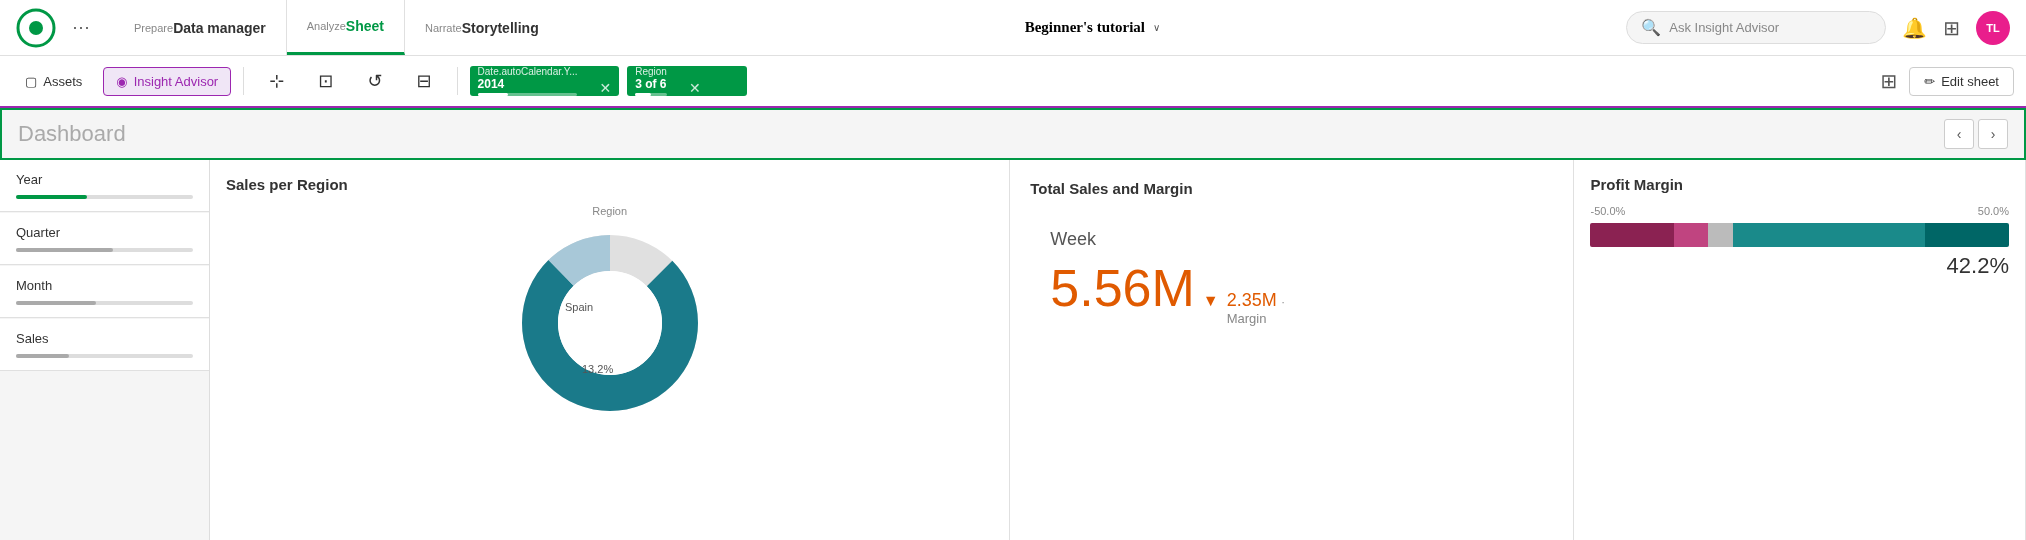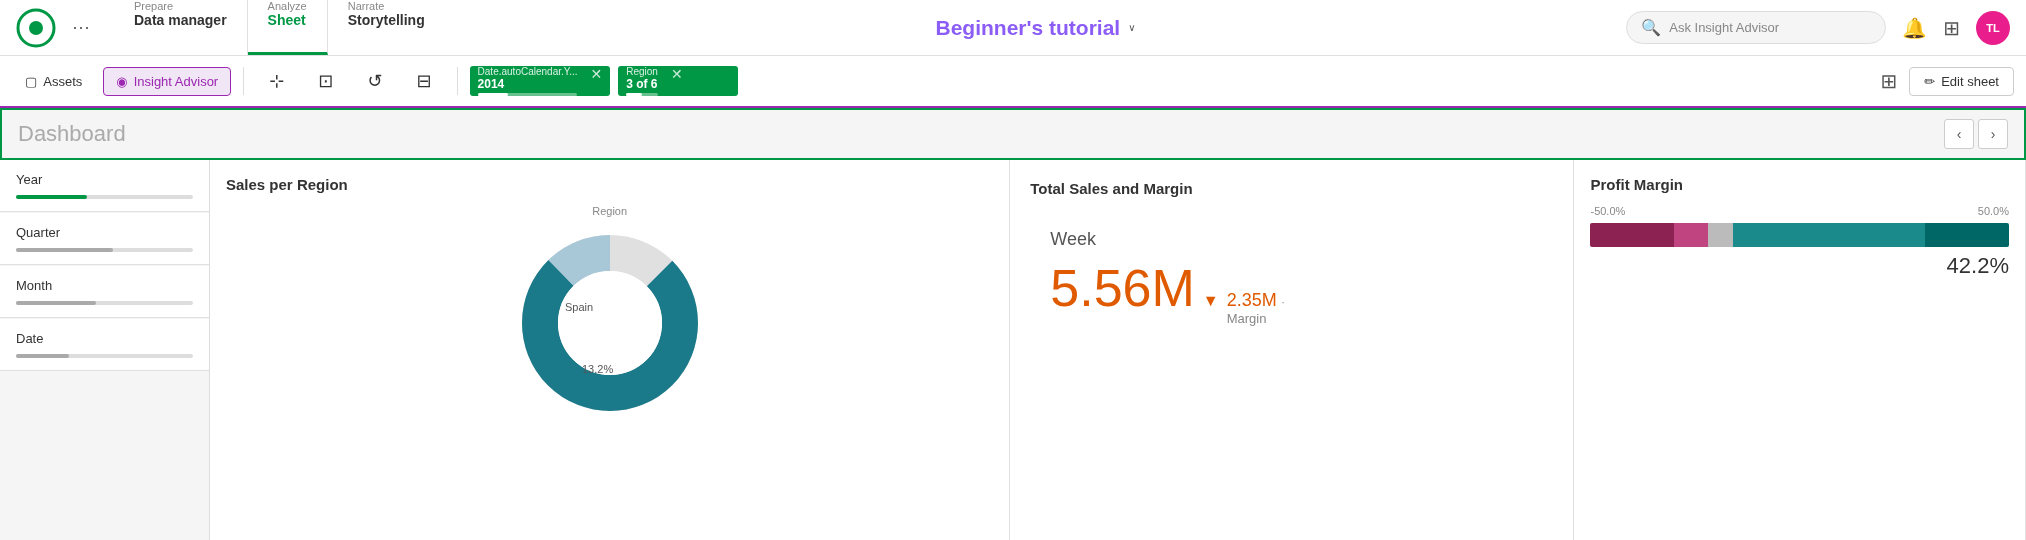--- a/index.html
+++ b/index.html
@@ -26,24 +26,25 @@
       height: 40px;
     }
     .nav-more-icon {
       font-size: 18px;
       color: #555;
       cursor: pointer;
       margin-right: 16px;
     }
     .nav-section {
       display: flex;
-      flex-direction: column;
+      flex-direction: row;
       padding: 0 20px;
       cursor: pointer;
       border-right: 1px solid #e0e0e0;
+      align-items: center;
     }
     .nav-section:last-of-type { border-right: none; }
     .nav-section-label {
       font-size: 11px;
       color: #888;
     }
     .nav-section-title {
       font-size: 14px;
       font-weight: 600;
       color: #333;
@@ -60,23 +61,24 @@
       color: #555;
     }
     .nav-center {
       flex: 1;
       display: flex;
       justify-content: center;
       align-items: center;
       gap: 8px;
     }
     .app-title {
-      font-size: 21px;
+      font-size: 15px;
       font-weight: 600;
-      color: #8b5cf6;
+      color: #000000;
+      font-family: Liberation Serif, serif;
     }
     .nav-right {
       display: flex;
       align-items: center;
       gap: 16px;
       margin-left: auto;
     }
     .search-bar {
       display: flex;
       align-items: center;
@@ -137,27 +139,27 @@
       color: #9c27b0;
     }
     .toolbar-divider {
       width: 1px;
       height: 28px;
       background: #ddd;
       margin: 0 4px;
     }
     .filter-chip {
       display: flex;
-      align-items: flex-start;
+      align-items: flex-end;
       background: #009845;
       color: white;
       border-radius: 3px;
       padding: 0 8px;
       font-size: 12px;
-      gap: 13px;
+      gap: 22px;
       cursor: pointer;
       min-width: 120px;
     }
     .filter-chip-inner {
       display: flex;
       flex-direction: column;
     }
     .filter-chip-label {
       font-size: 10px;
       opacity: 0.85;
@@ -517,21 +519,21 @@
         <div class="filter-slider-fill gray" style="width:55%"></div>
       </div>
     </div>
     <div class="filter-item">
       <div class="filter-item-label">Month</div>
       <div class="filter-slider">
         <div class="filter-slider-fill gray" style="width:45%"></div>
       </div>
     </div>
     <div class="filter-item">
-      <div class="filter-item-label">Date</div>
+      <div class="filter-item-label">Sales</div>
       <div class="filter-slider">
         <div class="filter-slider-fill gray" style="width:30%"></div>
       </div>
     </div>
   </div>
 
   <div class="charts-area">
 
     <div class="chart-panel chart-panel-large">
       <div class="chart-title">Sales per Region</div>

